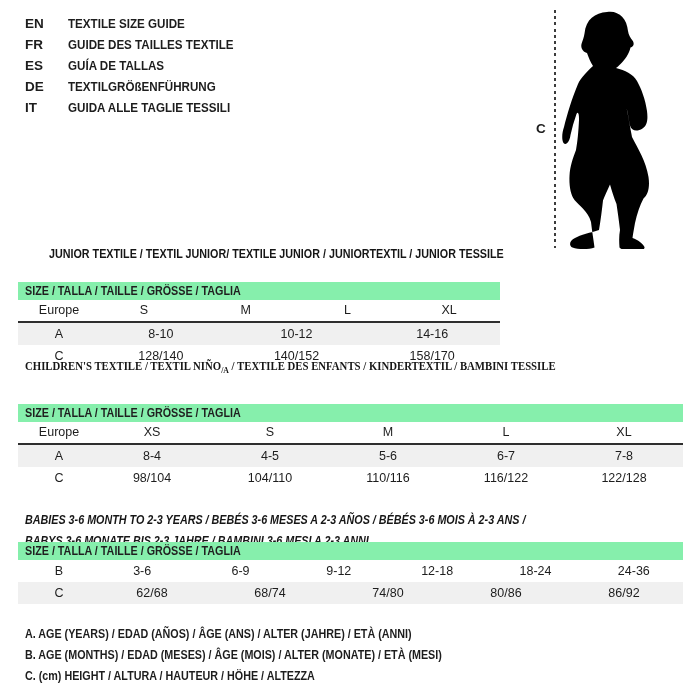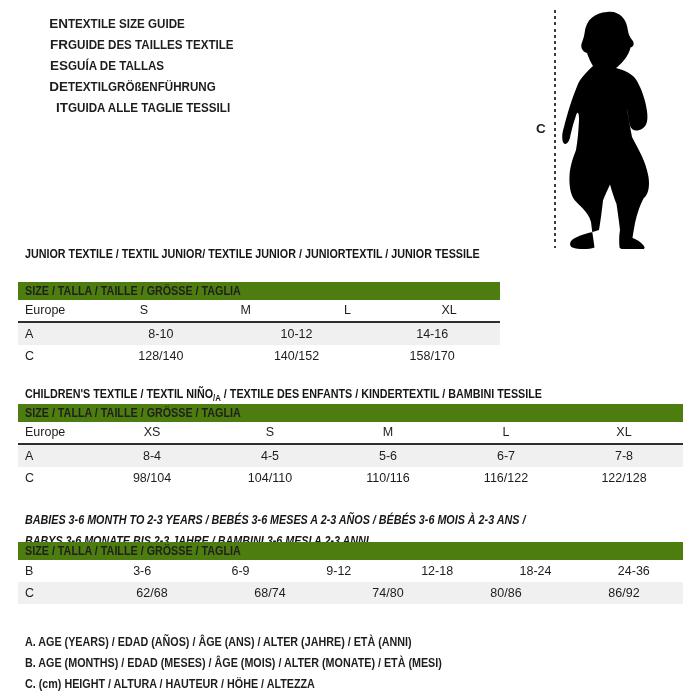--- a/index.html
+++ b/index.html
@@ -4,52 +4,52 @@
 <style>
   html,body{margin:0;padding:0;}
   body{
     width:700px;height:700px;position:relative;background:#ffffff;
     font-family:"Liberation Sans", sans-serif;color:#1d1d1d;overflow:hidden;
   }
   .cond{display:inline-block;transform:scaleX(0.86);transform-origin:0 50%;white-space:nowrap;}
 
   
   .langs{position:absolute;left:25px;top:13px;}
-  .lang-row{display:flex;height:21px;line-height:21px;font-weight:700;font-size:13.5px;text-align:right;}
+  .lang-row{display:flex;height:21px;line-height:21px;font-weight:700;font-size:13.5px;}
   .lang-code{width:43px;}
 
   
   .measure-line{position:absolute;left:554px;top:10px;width:2px;height:238px;
     background:repeating-linear-gradient(to bottom,#3c3c3c 0 3px,transparent 3px 6.2px);}
   .measure-label{position:absolute;left:536px;top:121px;font-weight:700;font-size:13.5px;}
   .baby{position:absolute;left:562px;top:9px;}
 
   
   .sec-title{position:absolute;left:25px;font-weight:700;font-size:12.5px;color:#161616;}
-  #t1-title{top:247px;}
-  #t2-title{top:387px;}
+  #t1-title{top:247px;margin-left:24px;}
+  #t2-title{top:359px;font-family:Liberation Serif, serif;}
   #t3-title{top:510px;line-height:21px;font-style:italic;}
   .subm{font-size:9px;vertical-align:-3px;}
 
   
   .tbl{position:absolute;left:18px;}
   #tbl1{top:282px;width:482px;}
   #tbl2{top:404px;width:665px;}
   #tbl3{top:542px;width:665px;}
-  .bar{height:18px;line-height:18px;background:#4d7c0f;padding-left:7px;
+  .bar{height:18px;line-height:18px;background:#86efac;padding-left:7px;
        font-weight:700;font-size:12.5px;color:#1f1f1f;}
   .row{display:flex;height:22px;line-height:22px;font-size:12.5px;}
   .row.head{height:21px;line-height:21px;}
-  .row .lbl{width:68px;padding-left:7px;}
+  .row .lbl{width:68px;padding-left:7px;text-align:center;}
   .row .c{flex:1;text-align:center;}
   .divider{height:1.5px;background:#2e2e2e;}
   .stripe{background:#f0f0f0;}
 
   
-  .footnotes{position:absolute;left:25px;top:624px;margin-top:8px;}
+  .footnotes{position:absolute;left:25px;top:624px;}
   .fn{height:21px;line-height:21px;font-weight:700;font-size:12.5px;}
 </style>
 </head>
 <body>
 
 <div class="langs">
   <div class="lang-row">
     <span class="lang-code">EN</span>
     <span class="cond">TEXTILE SIZE GUIDE</span>
   </div>

